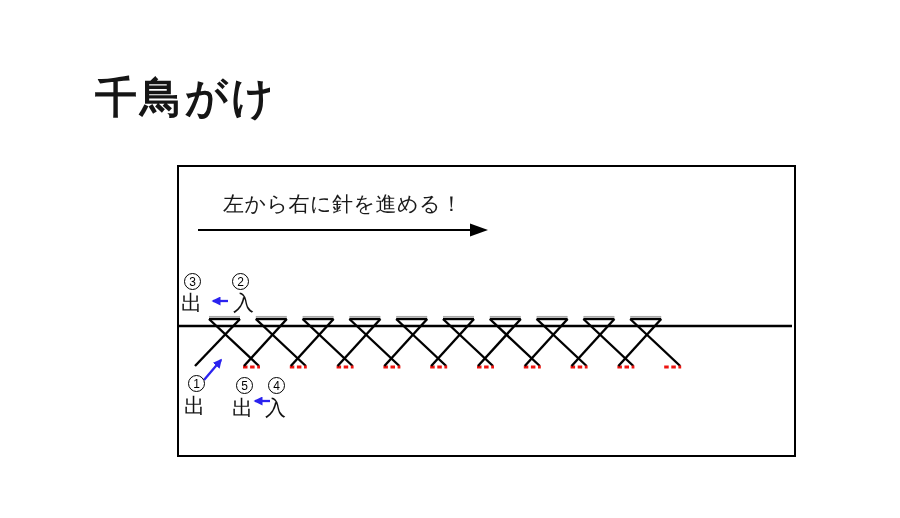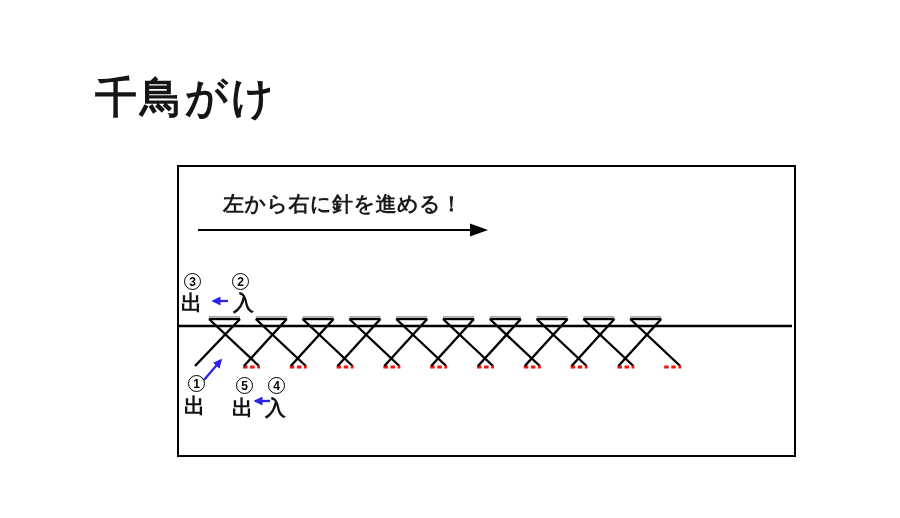--- a/index.html
+++ b/index.html
@@ -1,21 +1,21 @@
 <!DOCTYPE html>
 <html><head>
 <meta charset="utf-8">
 <style>
   html,body{margin:0;padding:0;}
   body{
     width:900px;height:518px;position:relative;background:#ffffff;
     font-family:"Liberation Sans","DejaVu Sans",sans-serif;
     overflow:hidden;color:#000;
   }
-  .abs{position:absolute;font-weight:bold;}
+  .abs{position:absolute;}
   #slide-title{
     left:95px;top:70px;
     font-size:42px;font-weight:900;letter-spacing:3px;
     color:#151515;
     transform:scaleY(1.02);
   }
   #diagram-box{
     left:177px;top:165px;width:615px;height:288px;
     border:2px solid #000;background:#fff;
   }

